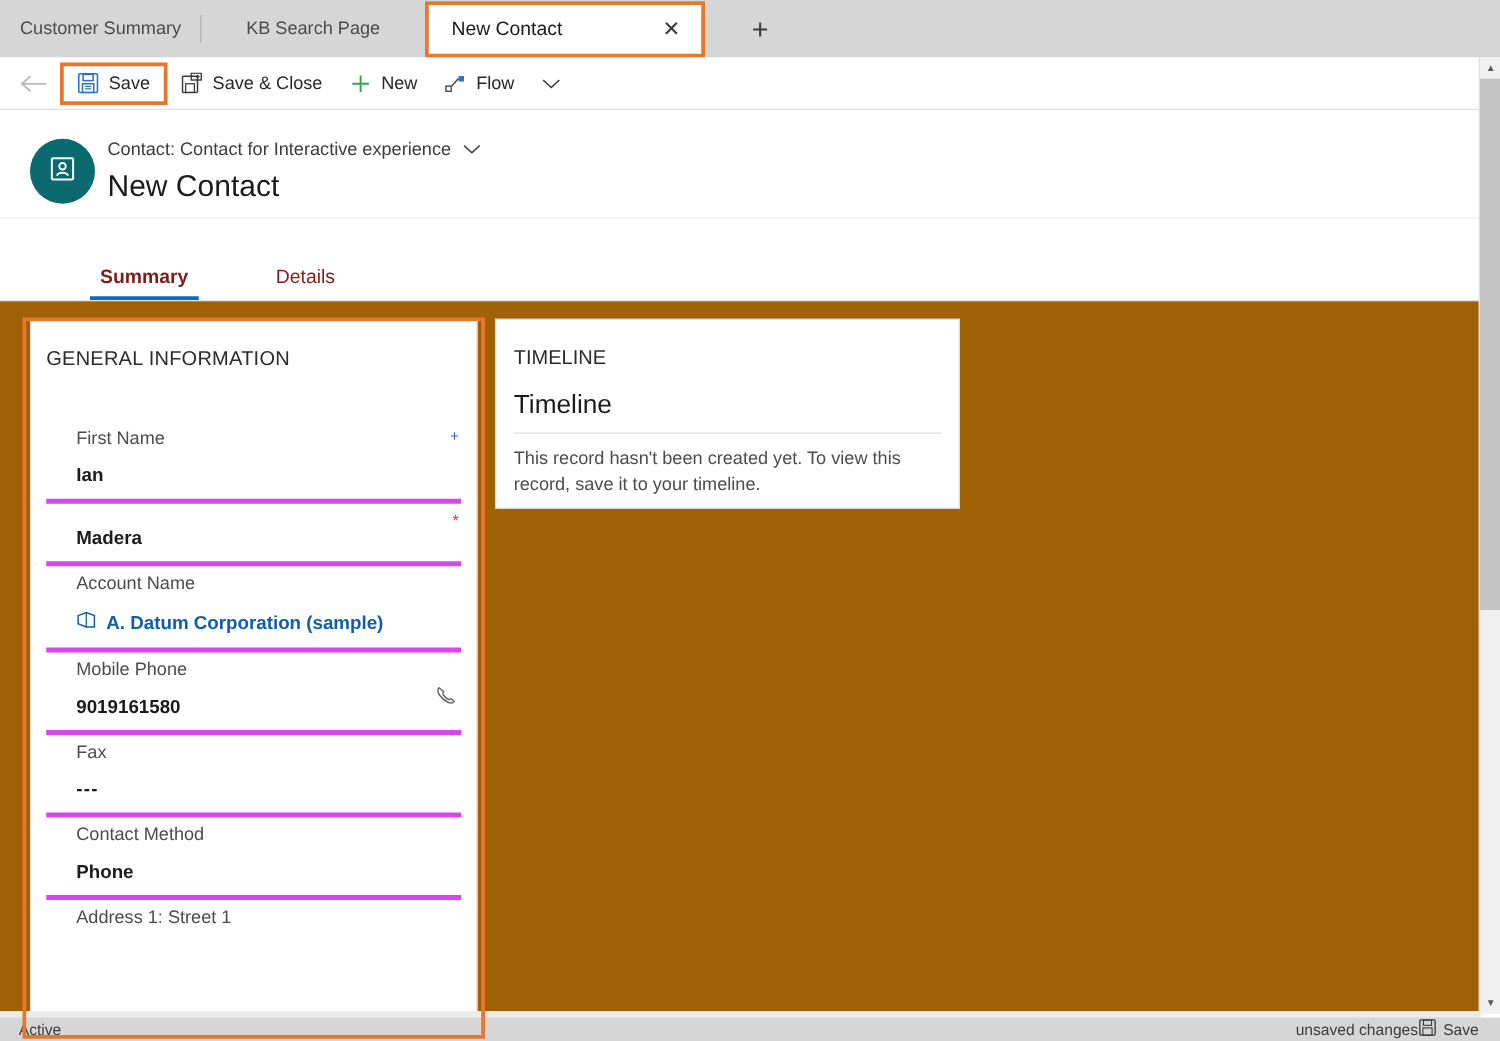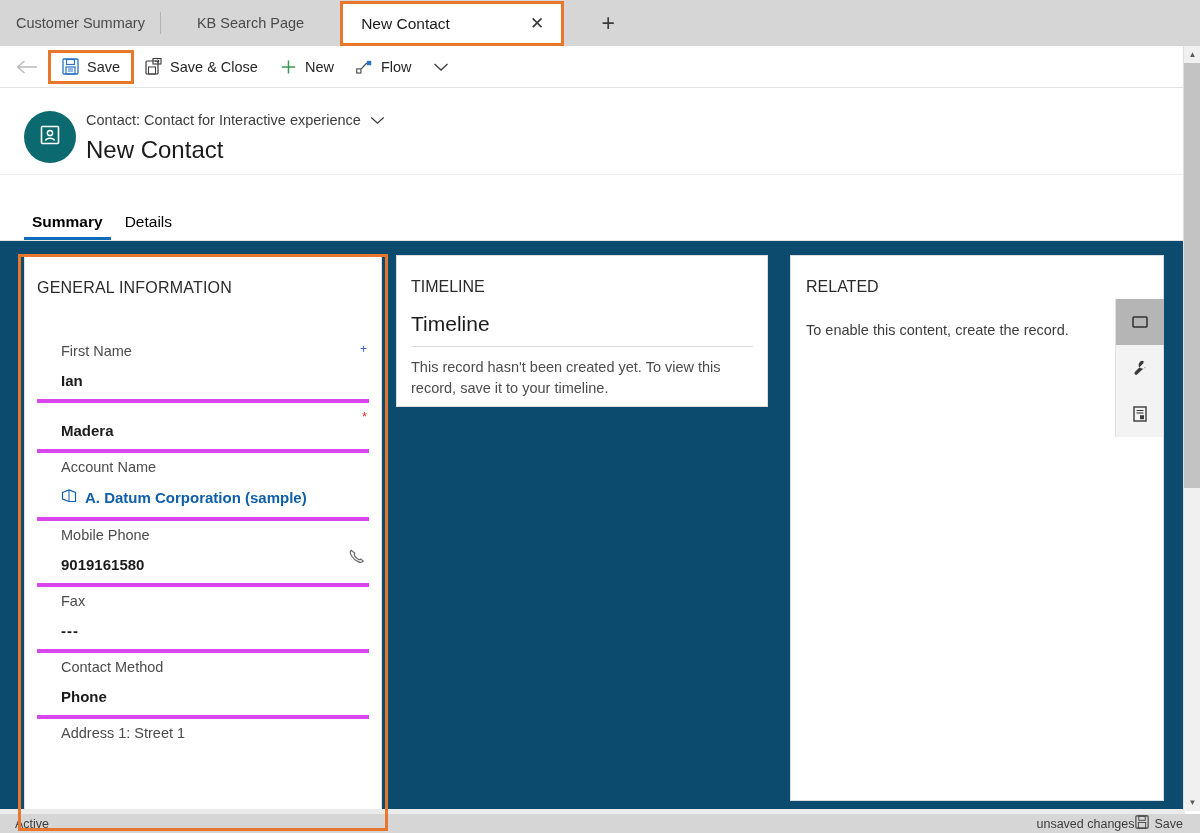--- a/index.html
+++ b/index.html
@@ -125,36 +125,36 @@
   
   .formtabs {
     position: absolute; left: 0; top: 202px;
     width: 1185px; height: 39px;
     background: #ffffff;
     border-bottom: 1px solid #e3e3e3;
     display: flex; align-items: flex-end; gap: 6px;
     padding-left: 24px;
   }
   .ftab {
-    font-size: 15.5px; color: #000000;
+    font-size: 15.5px; color: #7f1d1d;
     padding: 0 8px 9px 8px;
-    cursor: pointer; position: relative;
+    cursor: pointer; position: relative; margin-left: 48px;
   }
   .ftab.sel { font-weight: bold; }
   .ftab.sel::after {
     content: ""; position: absolute;
     left: 0; right: 0; bottom: 0; height: 3px;
     background: #0f6cbd;
   }
 
   
   .content {
     position: absolute; left: 0; top: 241px;
     width: 1185px; height: 568px;
-    background: #0c4a6e;
+    background: #a16207;
   }
 
   
   .gi-highlight {
     position: absolute; left: 18px; top: 13px;
     width: 370px; height: 577px;
     border: 3px solid #e8762c;
     pointer-events: none;
     z-index: 5;
   }
@@ -465,44 +465,20 @@
       </div>
     </div>
 
     <div class="panel-tl">
       <div class="tl-head">TIMELINE</div>
       <div class="tl-title">Timeline</div>
       <div class="tl-rule"></div>
       <div class="tl-text">This record hasn't been created yet.  To view this record, save it to your timeline.</div>
     </div>
 
-    <div class="panel-rel">
-      <div class="rel-head">RELATED</div>
-      <div class="rel-text">To enable this content, create the record.</div>
-      <div class="rel-rail">
-        <div class="rail-btn on">
-          <svg width="18" height="18" viewBox="0 0 18 18">
-            <rect x="2" y="4" width="14" height="10" rx="1" fill="none" stroke="#2f2f2f" stroke-width="1.5"></rect>
-          </svg>
-        </div>
-        <div class="rail-btn">
-          <svg width="18" height="18" viewBox="0 0 18 18">
-            <path d="M12.8 2.2 A3.8 3.8 0 1 0 15 7.2 L6.3 15.3 A1.6 1.6 0 0 1 3.9 13 L12.2 4.6 Z" fill="#3b3b3b"></path>
-          </svg>
-        </div>
-        <div class="rail-btn">
-          <svg width="18" height="18" viewBox="0 0 18 18">
-            <rect x="3" y="2" width="12" height="14" fill="none" stroke="#3b3b3b" stroke-width="1.4"></rect>
-            <line x1="5.5" y1="5.5" x2="12.5" y2="5.5" stroke="#3b3b3b" stroke-width="1.1"></line>
-            <line x1="5.5" y1="8" x2="12.5" y2="8" stroke="#3b3b3b" stroke-width="1.1"></line>
-            <rect x="9" y="10.2" width="4" height="4" fill="#3b3b3b"></rect>
-          </svg>
-        </div>
-      </div>
-    </div>
   </div>
 
   <div class="contentbg"></div>
 
   <div class="vscroll">
     <div class="vs-arrow">▲</div>
     <div class="vs-thumb"></div>
     <div class="vs-arrow bot">▼</div>
   </div>
 

